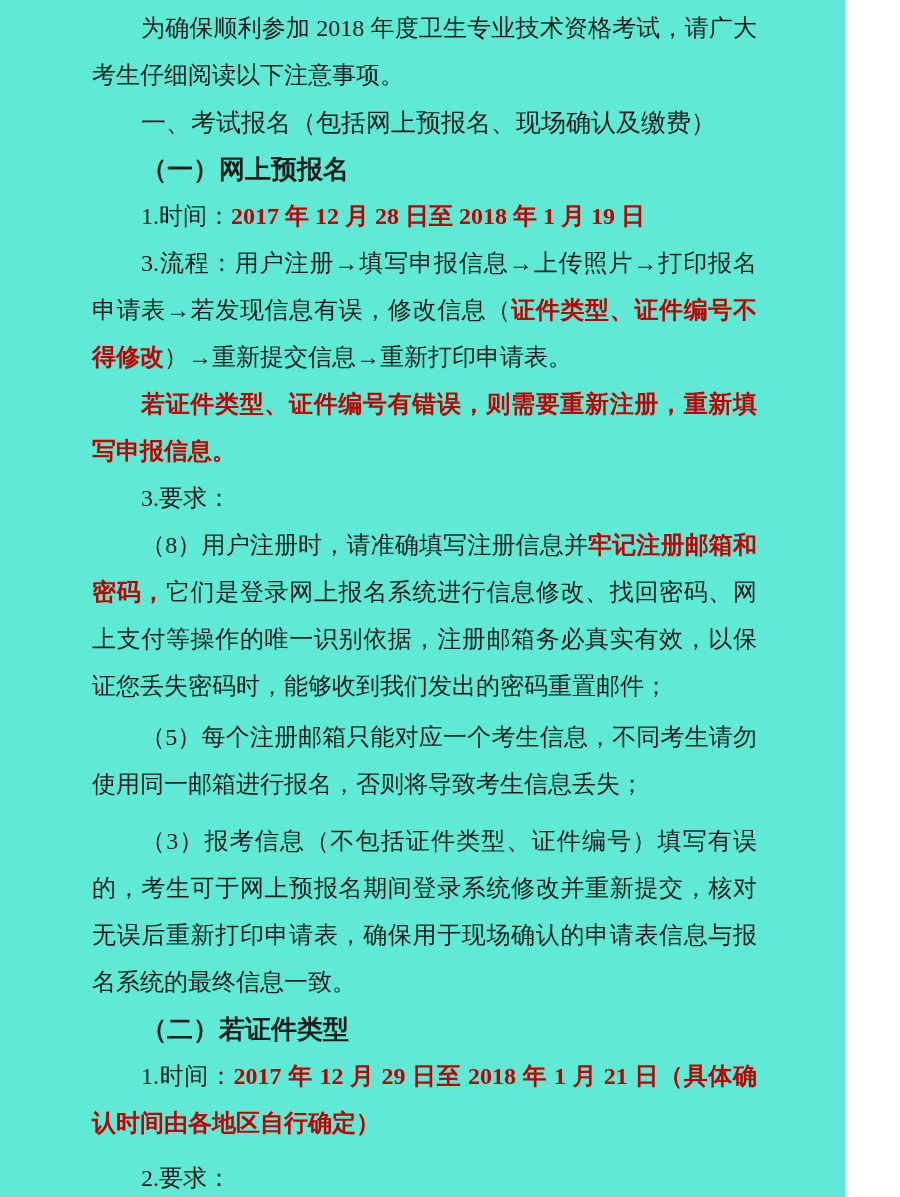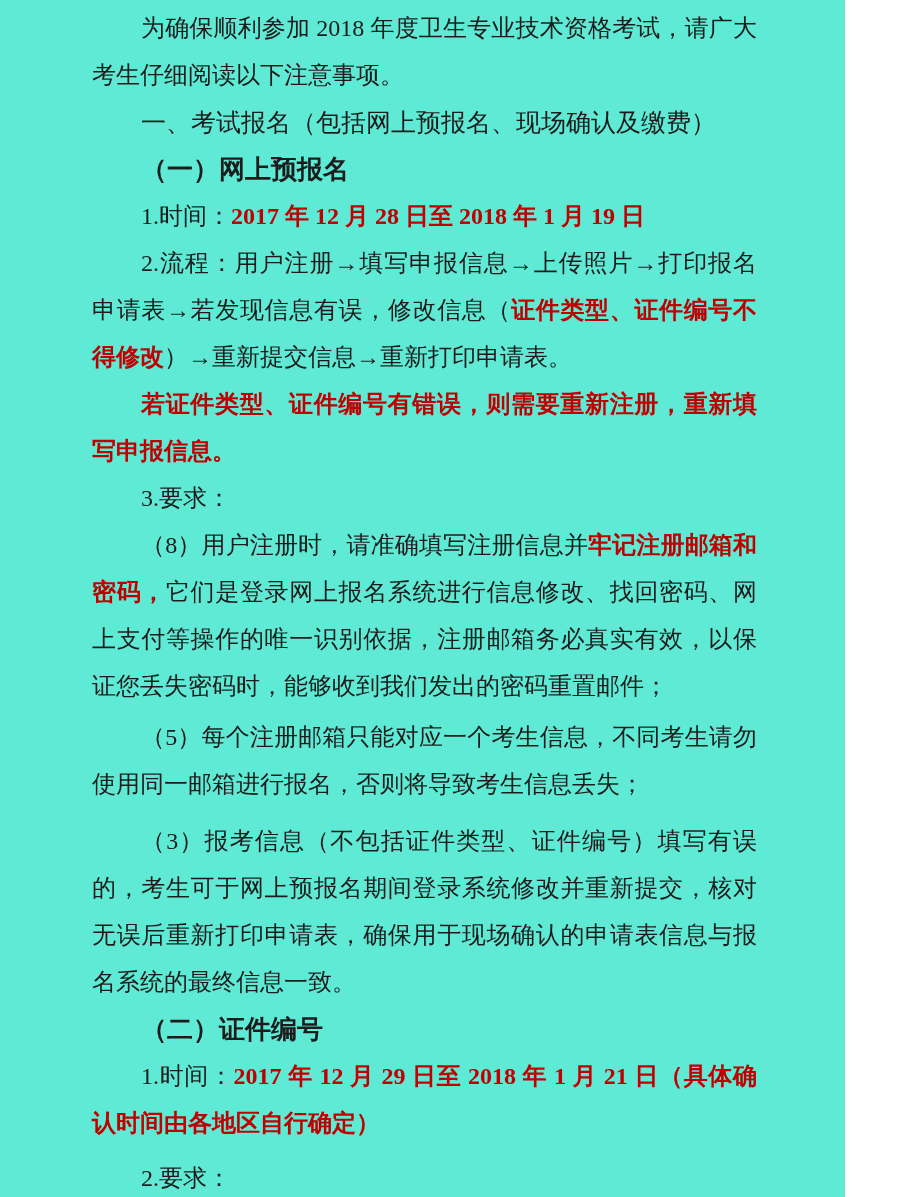--- a/index.html
+++ b/index.html
@@ -49,36 +49,36 @@
 
   <h2 class="line indent h-main">一、考试报名（包括网上预报名、现场确认及缴费）</h2>
 
   <h3 class="line indent h-sub">（一）网上预报名</h3>
 
   <p class="line indent">
     <span>1.时间：</span><span class="red">2017 年 12 月 28 日至 2018 年 1 月 19 日</span>
   </p>
 
   <p class="line indent">
-    <span>2.流程：用户注册→填写申报信息→上传照片→打印报名申请表→若发现信息有误，修改信息（</span><span class="red">证件类型、证件编号不得修改</span><span>）→重新提交信息→重新打印申请表。</span>
+    <span>3.流程：用户注册→填写申报信息→上传照片→打印报名申请表→若发现信息有误，修改信息（</span><span class="red">证件类型、证件编号不得修改</span><span>）→重新提交信息→重新打印申请表。</span>
   </p>
 
   <p class="line indent red">若证件类型、证件编号有错误，则需要重新注册，重新填写申报信息。</p>
 
   <p class="line indent">3.要求：</p>
 
   <p class="line indent">
     <span>（8）用户注册时，请准确填写注册信息并</span><span class="red">牢记注册邮箱和密码，</span><span>它们是登录网上报名系统进行信息修改、找回密码、网上支付等操作的唯一识别依据，注册邮箱务必真实有效，以保证您丢失密码时，能够收到我们发出的密码重置邮件；</span>
   </p>
 
   <p class="line indent mt-sm">（5）每个注册邮箱只能对应一个考生信息，不同考生请勿使用同一邮箱进行报名，否则将导致考生信息丢失；</p>
 
   <p class="line indent mt-md">（3）报考信息（不包括证件类型、证件编号）填写有误的，考生可于网上预报名期间登录系统修改并重新提交，核对无误后重新打印申请表，确保用于现场确认的申请表信息与报名系统的最终信息一致。</p>
 
-  <h3 class="line indent h-sub">（二）证件编号</h3>
+  <h3 class="line indent h-sub">（二）若证件类型</h3>
 
   <p class="line indent">
     <span>1.时间：</span><span class="red">2017 年 12 月 29 日至 2018 年 1 月 21 日（具体确认时间由各地区自行确定）</span>
   </p>
 
   <p class="line indent mt-end">2.要求：</p>
 
 </div>
 
 </body></html>

